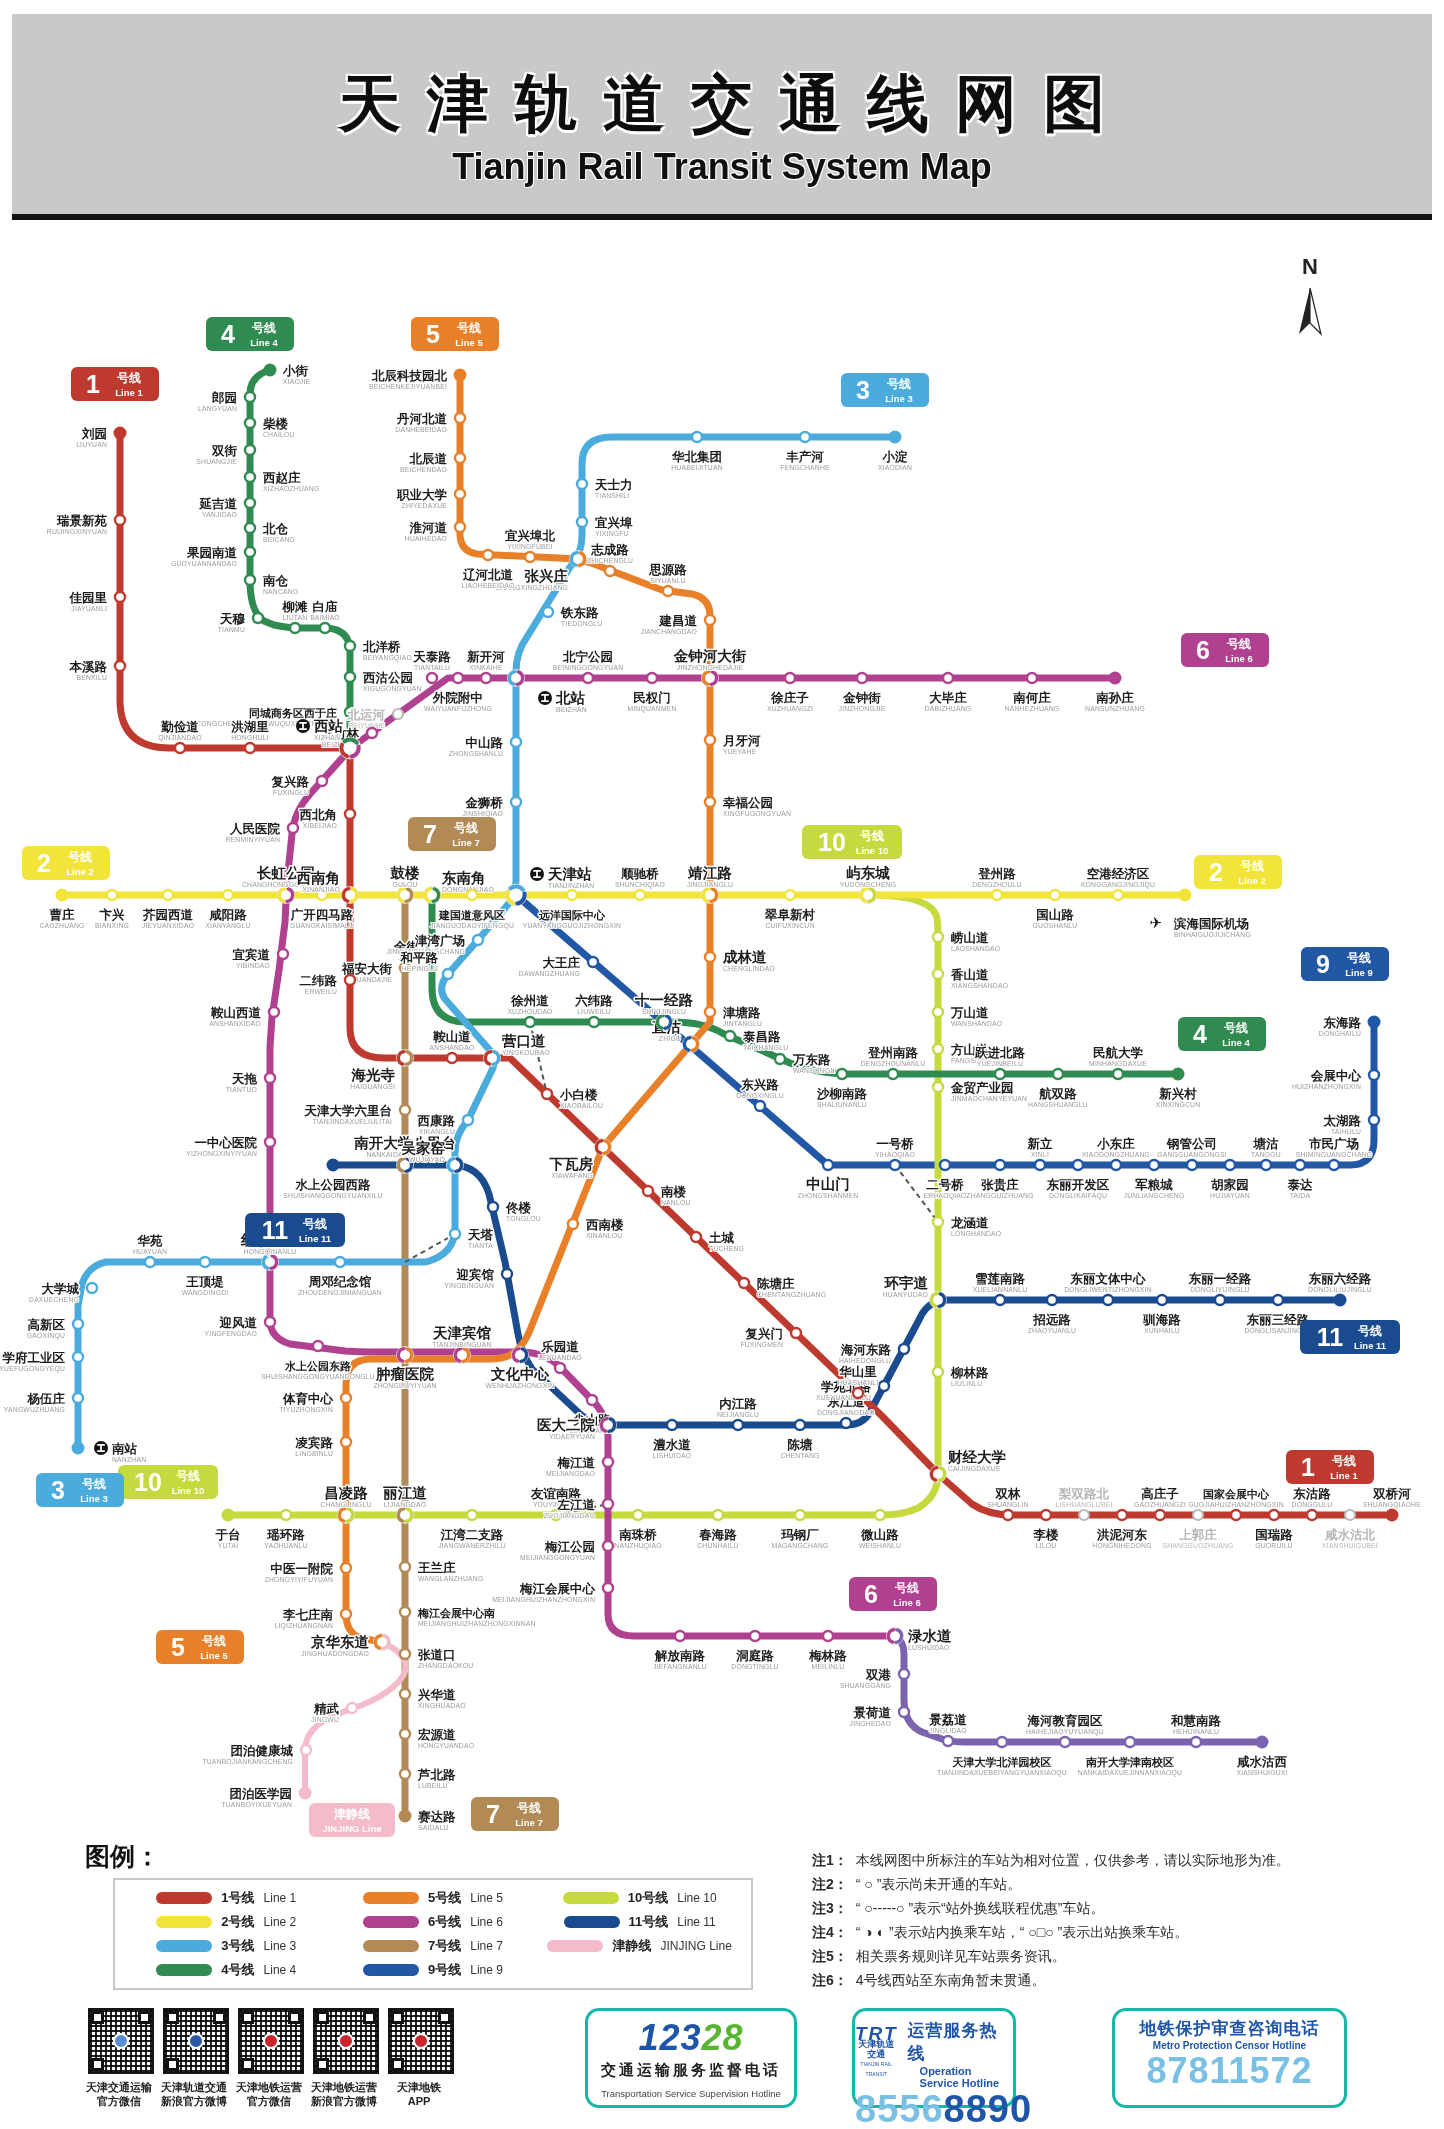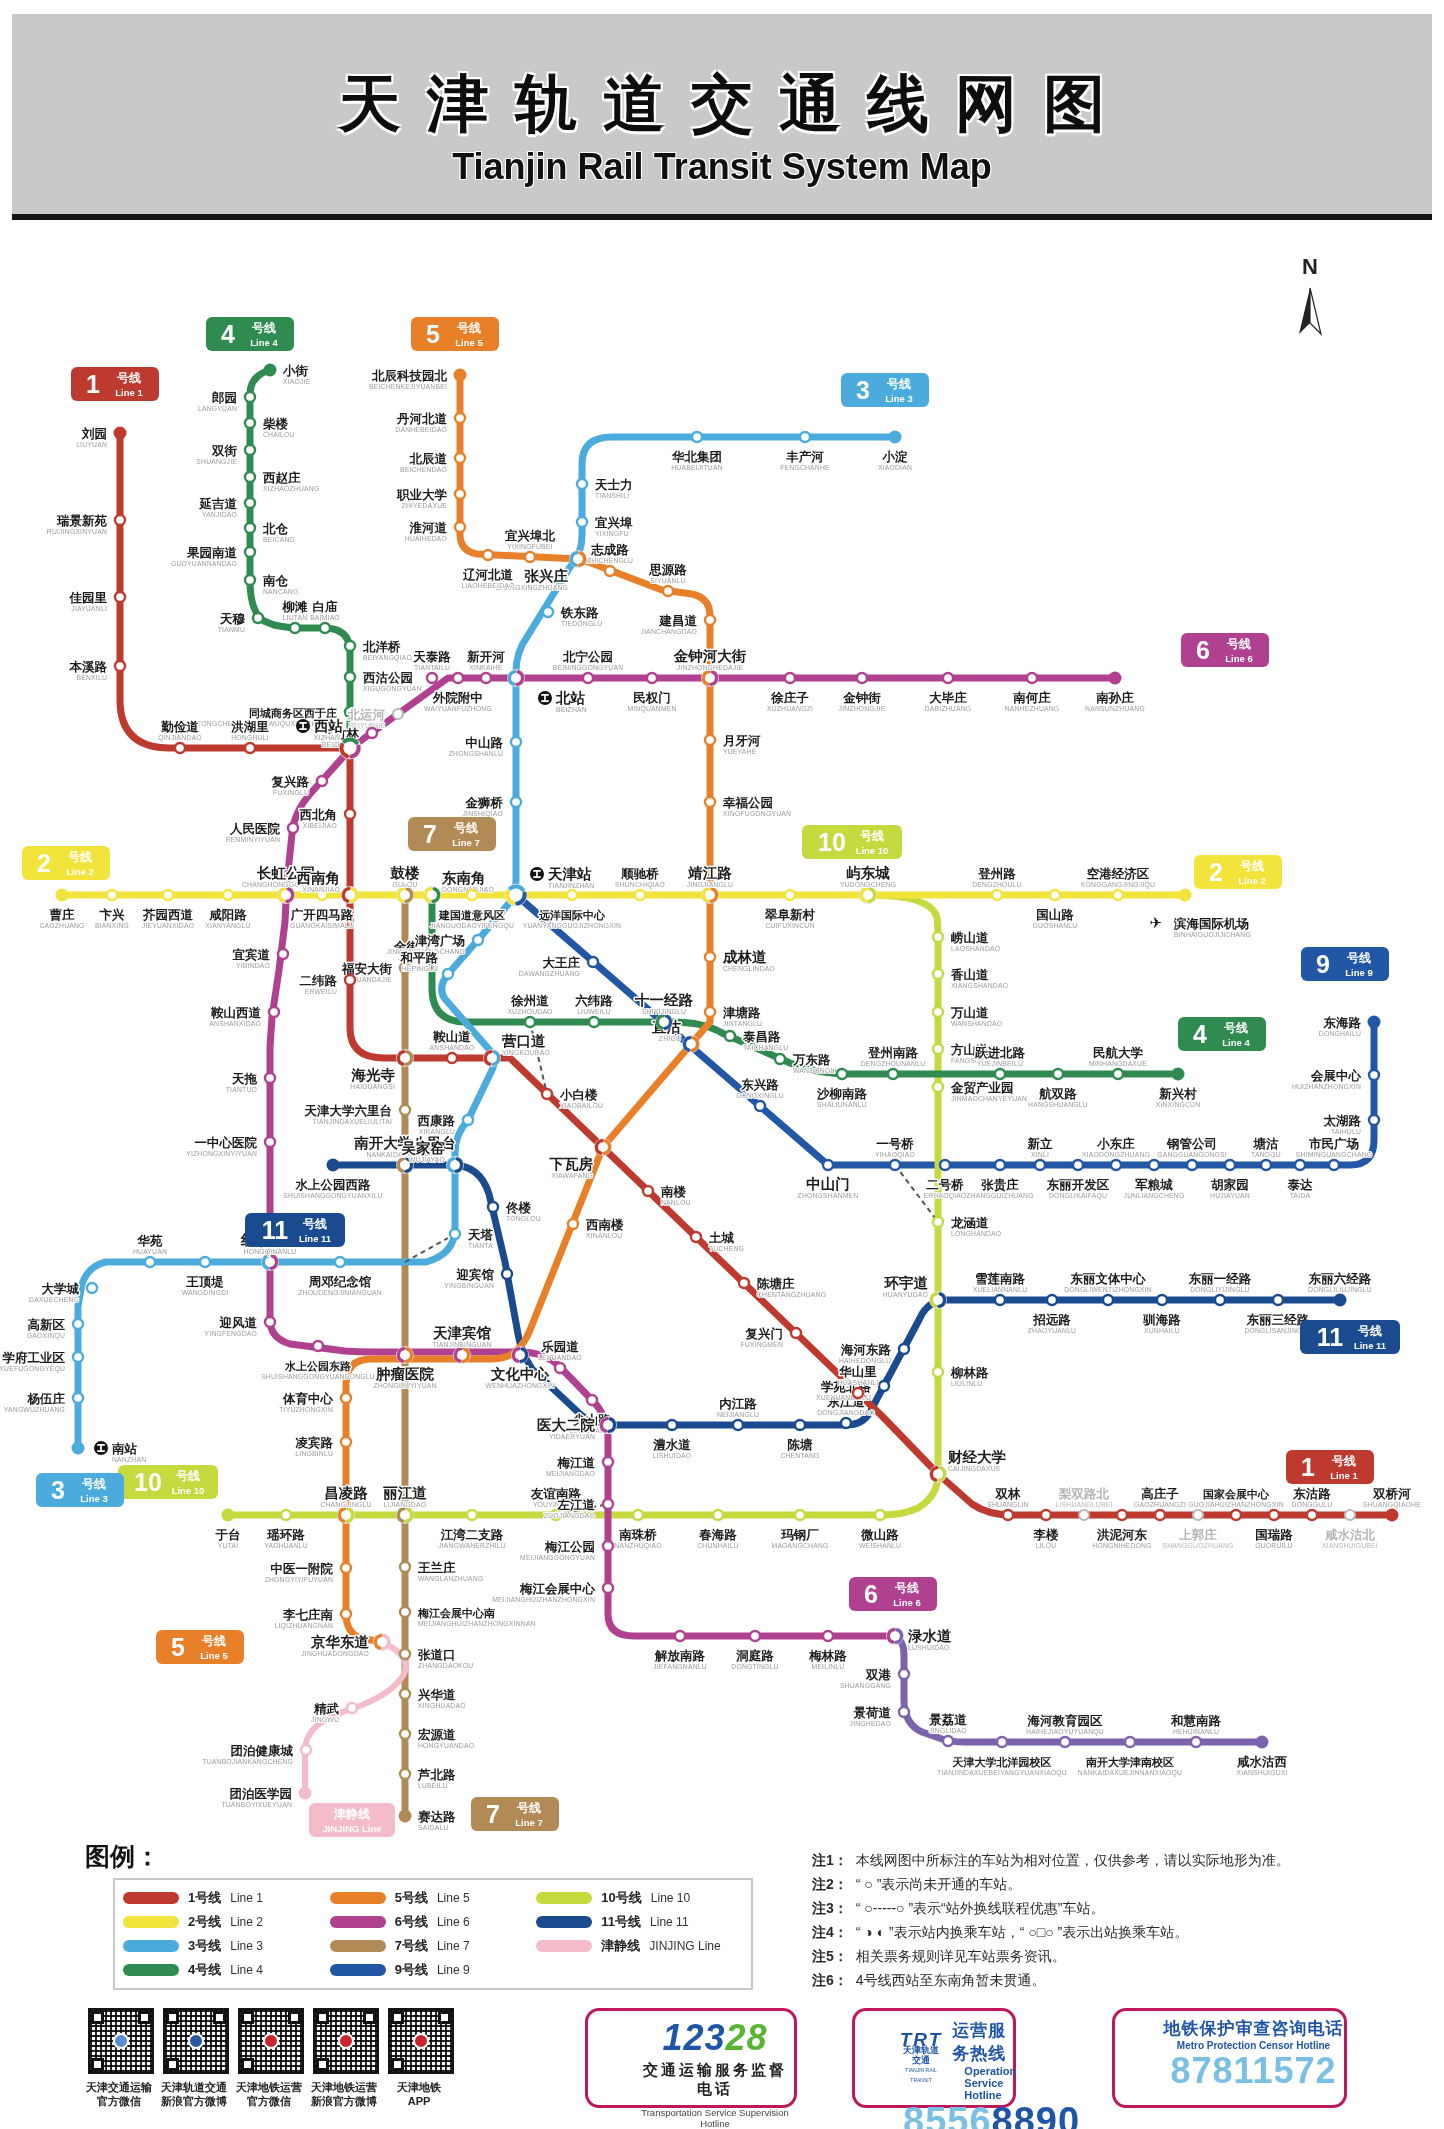--- a/index.html
+++ b/index.html
@@ -19,37 +19,37 @@
   text.py{font-weight:400;font-size:6.8px;fill:#9a9a9a;letter-spacing:.2px;paint-order:stroke;stroke:#fff;stroke-width:2px;}
   text.gray{fill:#b5b5b5;}
   text.bdgnum{font-weight:800;fill:#fff;font-size:25px;}
   text.bdgcn{font-weight:700;fill:#fff;font-size:12px;}
   text.bdgen{font-weight:700;fill:#fff;font-size:9.5px;}
   
   #legend-title{position:absolute;left:85px;top:1840px;font-size:25px;font-weight:800;color:#111;}
   #legend-box{position:absolute;left:113px;top:1878px;width:640px;height:112px;border:2px solid #c9c9c9;
     display:grid;grid-auto-flow:column;grid-template-rows:repeat(4,1fr);grid-template-columns:repeat(3,1fr);
     padding:6px 8px;box-sizing:border-box;}
-  .lg-item{display:flex;align-items:center;gap:9px;}
+  .lg-item{display:flex;align-items:center;gap:9px;justify-content:center;}
   .lg-swatch{width:56px;height:12px;border-radius:6px;flex:0 0 auto;}
   .lg-cn{font-size:13px;font-weight:700;color:#222;white-space:nowrap;}
   .lg-en{font-size:12px;color:#333;white-space:nowrap;}
   
   #notes{position:absolute;left:812px;top:1848px;width:600px;}
   .note-row{font-size:14px;color:#2a2a2a;line-height:24px;white-space:nowrap;}
   .note-tag{font-weight:700;margin-right:8px;}
   
   .qr{position:absolute;top:2008px;width:62px;height:62px;border:2px solid #141414;background:
       repeating-linear-gradient(90deg,rgba(0,0,0,.85) 0 2px,transparent 2px 5px),
       repeating-linear-gradient(0deg,#222 0 2px,#fff 2px 5px);}
   .qr:before,.qr:after,.qr .qm{content:"";position:absolute;width:13px;height:13px;background:#fff;border:3px solid #111;box-sizing:border-box;}
   .qr:before{left:1px;top:1px;} .qr:after{right:1px;top:1px;} .qr .qm{left:1px;bottom:1px;}
   .qr .qlogo{position:absolute;left:23px;top:23px;width:16px;height:16px;border-radius:50%;border:2px solid #fff;box-sizing:border-box;}
   .qr-label{position:absolute;top:2080px;width:104px;text-align:center;font-size:11px;line-height:14px;color:#222;font-weight:600;}
-  .hotbox{position:absolute;top:2008px;height:100px;border:3px solid #be185d;border-radius:14px;background:#fff;box-sizing:border-box;padding-left:48px;}
+  .hotbox{position:absolute;top:2008px;height:100px;border:3px solid #14b8a6;border-radius:14px;background:#fff;box-sizing:border-box;}
   .hb1-num{font-style:italic;font-weight:900;font-size:36px;letter-spacing:1px;text-align:center;margin-top:6px;}
   .hb1-n1{color:#1f55a8;} .hb1-n2{color:#57b531;}
   .hb1-cn{text-align:center;font-size:15px;font-weight:800;color:#222;letter-spacing:3px;margin-top:2px;}
   .hb1-en{text-align:center;font-size:9.5px;color:#444;margin-top:8px;}
   .hb2-top{display:flex;align-items:center;justify-content:center;gap:10px;margin-top:8px;}
   .trt{color:#1f55a8;text-align:center;line-height:10px;}
   .trt-logo{font-style:italic;font-weight:900;font-size:19px;letter-spacing:2px;}
   .trt-cn{font-size:9px;font-weight:700;} .trt-en{font-size:5px;}
   .hb2-svc{color:#1f55a8;text-align:left;}
   .hb2-cn{font-size:17px;font-weight:800;letter-spacing:1px;}

